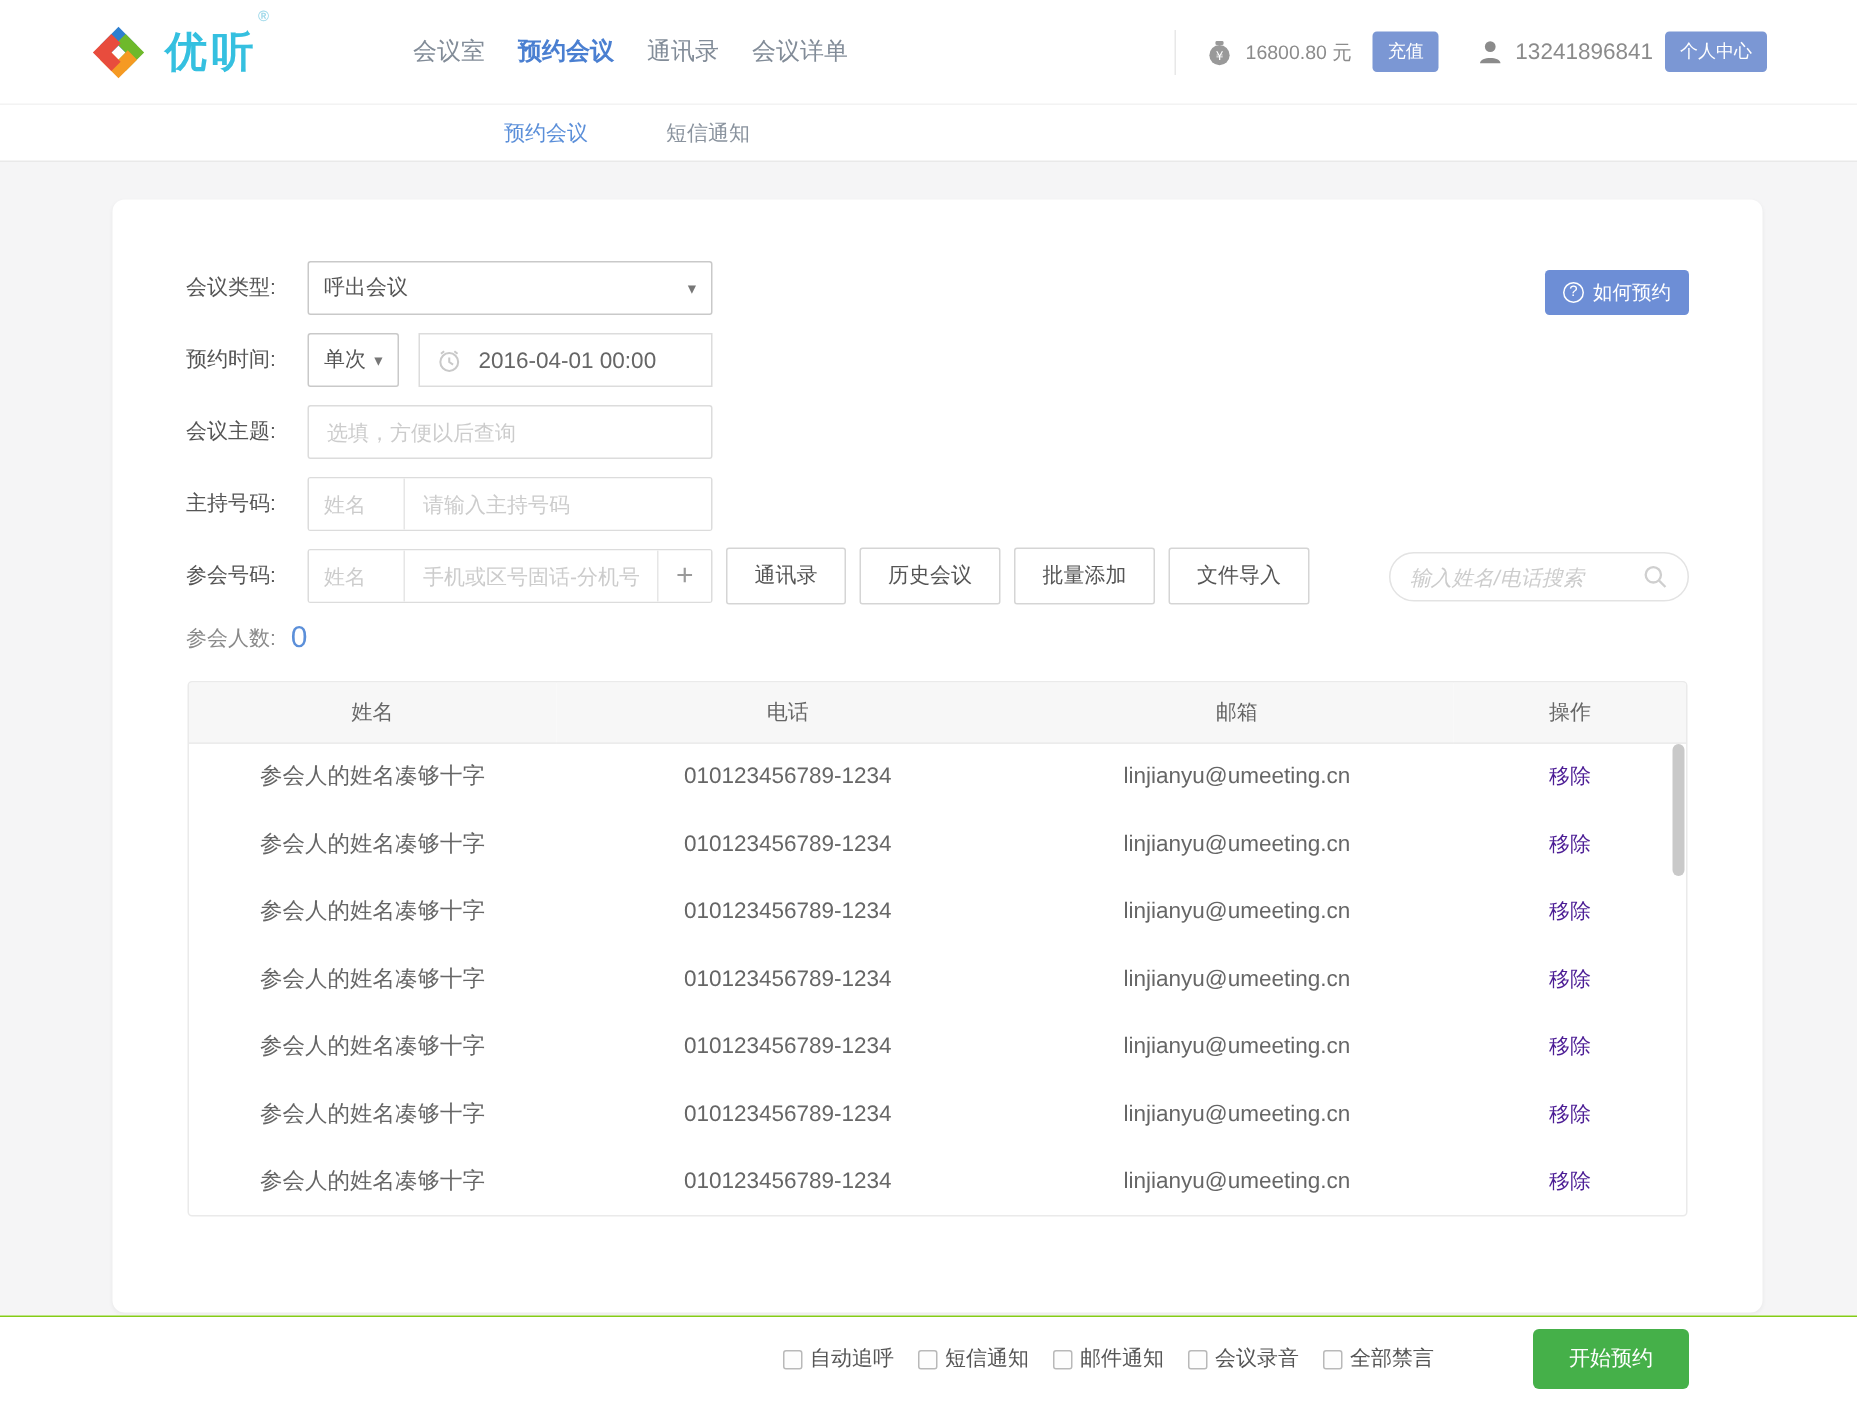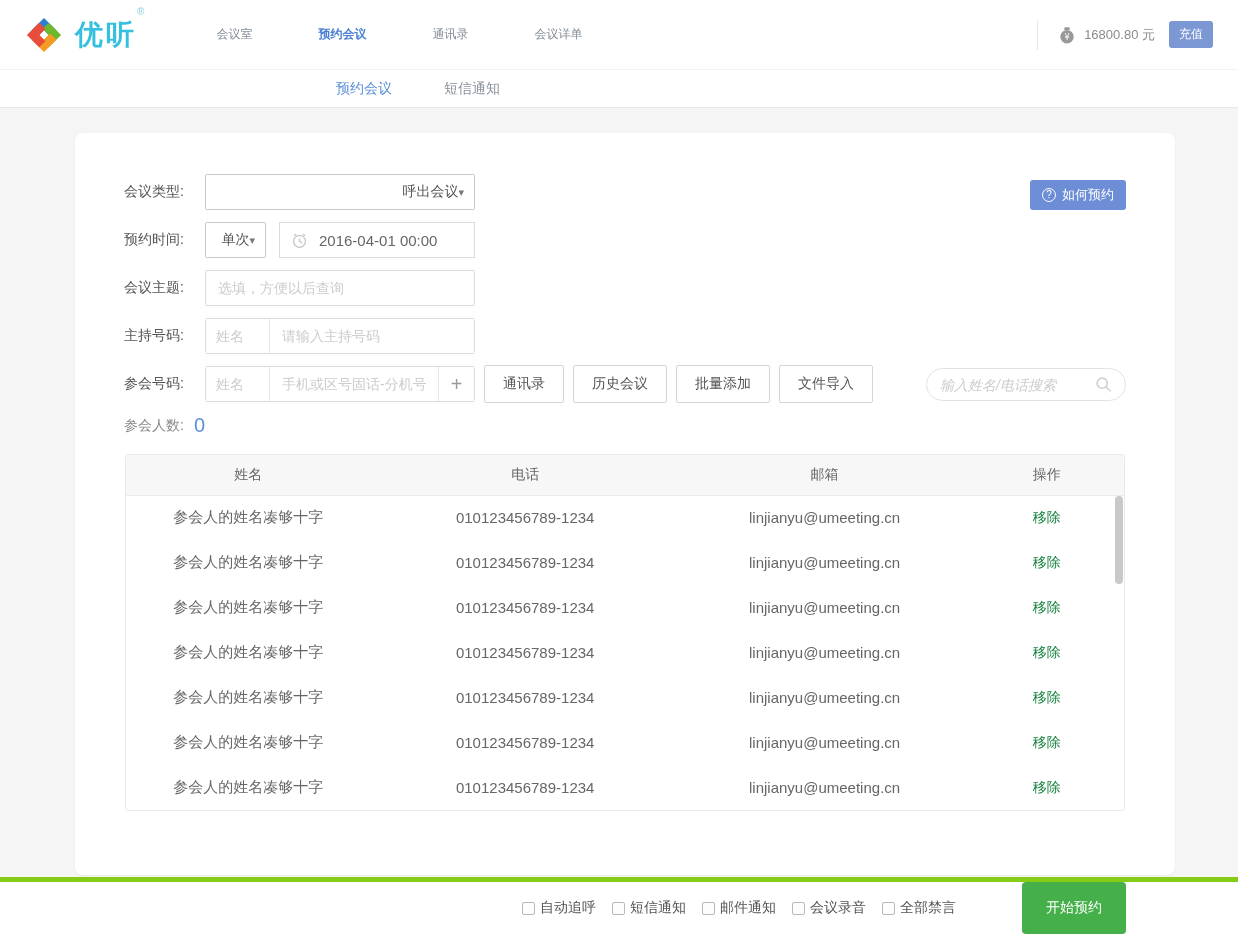--- a/index.html
+++ b/index.html
@@ -7,26 +7,26 @@
   body {
     position: relative;
     background: #f5f5f6;
     font-family: "Liberation Sans", "DejaVu Sans", sans-serif;
     overflow: hidden;
   }
   
   .topbar {
     height: 69px; background: #fff;
     display: flex; align-items: center;
-    padding: 0 25px;
+    padding: 0 60px;
   }
   .brand { display: flex; align-items: center; gap: 12px; }
   .brand-name { font-size: 28px; font-weight: bold; color: #35c0e0; letter-spacing: 3px; position: relative; }
   .brand-reg { font-size: 10px; color: #9fd9ea; vertical-align: top; position: relative; top: -10px; letter-spacing: 0; }
-  .main-nav { display: flex; gap: 66px; margin-left: 72px; font-size: 12px; color: #828c98; }
+  .main-nav { display: flex; gap: 22px; margin-left: 96px; font-size: 16px; color: #828c98; }
   .main-nav .nav-item { cursor: pointer; }
   .main-nav .nav-item.active { color: #4a7fd1; font-weight: bold; }
   .top-right { margin-left: auto; display: flex; align-items: center; height: 30px; border-left: 1px solid #e8e8e8; padding-left: 20px; }
   .balance-amount { font-size: 13px; color: #8b8b8b; margin: 0 6px 0 8px; }
   .btn-blue-sm {
     background: #7b97d4; color: #fff; font-size: 12px;
     padding: 5px 10px; border-radius: 3px; border: none; cursor: pointer; margin-left: 8px;
   }
   .user-phone { font-size: 15px; color: #8b8b8b; margin-left: 8px; }
   .user-group { display: flex; align-items: center; margin-left: 26px; }
@@ -44,21 +44,21 @@
     position: absolute; left: 75px; top: 133px;
     width: 1100px; height: 742px;
     background: #fff; border-radius: 8px;
     box-shadow: 0 1px 3px rgba(0,0,0,0.05);
   }
   .form-area { position: relative; padding: 41px 49px 0 49px; }
   .form-row { display: flex; align-items: center; margin-bottom: 12px; height: 36px; position: relative; }
   .form-label { width: 81px; font-size: 14px; color: #555; flex: none; }
   .sel {
     height: 36px; border: 1px solid #c9c9c9; background: #fff; border-radius: 2px;
-    display: flex; align-items: center; justify-content: flex-end;
+    display: flex; align-items: center; justify-content: space-between;
     padding: 0 10px; font-size: 14px; color: #555; cursor: pointer;
   }
   .sel-wide { width: 270px; }
   .sel-small { width: 61px; margin-right: 13px; }
   .caret { font-size: 11px; color: #777; }
   .date-input {
     width: 196px; height: 36px; border: 1px solid #dcdcdc; border-radius: 0;
     display: flex; align-items: center; gap: 11px; padding: 12px 11px;
     font-size: 15px; color: #666; cursor: pointer;
   }
@@ -114,30 +114,30 @@
     position: relative; margin: 17px 50px 0 50px;
     border: 1px solid #eaeaea; border-radius: 3px; overflow: hidden; background: #fff;
   }
   table { width: 100%; border-collapse: collapse; table-layout: fixed; }
   col.c1 { width: 24.5%; } col.c2 { width: 31%; } col.c3 { width: 29%; } col.c4 { width: 15.5%; }
   thead th {
     background: #f7f7f7; height: 40px; font-weight: normal;
     font-size: 14px; color: #666; border-bottom: 1px solid #ececec; text-align: center;
   }
   tbody td { height: 45px; text-align: center; font-size: 15px; color: #666; }
-  .remove-link { color: #15803d; text-decoration: none; cursor: pointer; font-size: 14px; }
+  .remove-link { color: #4c1d95; text-decoration: none; cursor: pointer; font-size: 14px; }
   .scroll-thumb {
     position: absolute; top: 41px; right: 1px;
     width: 8px; height: 88px; background: #c9c9c9; border-radius: 4px; cursor: grab;
   }
   
   .footerbar {
     position: absolute; left: 0; bottom: 0; width: 1238px; height: 57px;
-    background: #fff; border-top: 5px solid #84cc16;
-    display: flex; justify-content: flex-end;
+    background: #fff; border-top: 1px solid #84cc16;
+    display: flex; align-items: center; justify-content: flex-end;
     padding-right: 112px;
   }
   .cb-item { display: flex; align-items: center; gap: 5px; margin-left: 16px; font-size: 14px; color: #555; cursor: pointer; }
   .cb-box { width: 13px; height: 13px; border: 1px solid #b9b9b9; border-radius: 2px; background: #fdfdfd; flex: none; }
   .submit-btn {
     margin-left: 66px; background: #45b049; color: #fff;
     border: none; border-radius: 4px; padding: 11px 24px;
     font-size: 14px; cursor: pointer;
     font-family: "Liberation Sans", "DejaVu Sans", sans-serif;
   }
@@ -168,20 +168,30 @@
   <div class="top-right">
     <span style="display:inline-flex;">
       <svg width="18" height="18" viewBox="0 0 20 20">
         <rect x="7" y="1.5" width="6" height="3" rx="1" fill="#999"></rect>
         <circle cx="10" cy="12" r="7.5" fill="#999"></circle>
         <text x="10" y="15.5" font-size="9" fill="#fff" text-anchor="middle" font-family="DejaVu Sans, sans-serif">¥</text>
       </svg>
     </span>
     <span class="balance-amount"><span>16800.80</span> <span>元</span></span>
     <button class="btn-blue-sm">充值</button>
+    <span class="user-group">
+      <span style="display:inline-flex;">
+        <svg width="17" height="17" viewBox="0 0 20 20">
+          <circle cx="10" cy="6" r="4.2" fill="#8b8b8b"></circle>
+          <path d="M2 19 C2 13.5 18 13.5 18 19 Z" fill="#8b8b8b"></path>
+        </svg>
+      </span>
+      <span class="user-phone">13241896841</span>
+      <button class="btn-blue-sm">个人中心</button>
+    </span>
   </div>
 </div>
 
 <div class="subnav">
   <span class="subnav-item active">预约会议</span>
   <span class="subnav-item">短信通知</span>
 </div>
 
 <div class="card">
   <div class="form-area">

